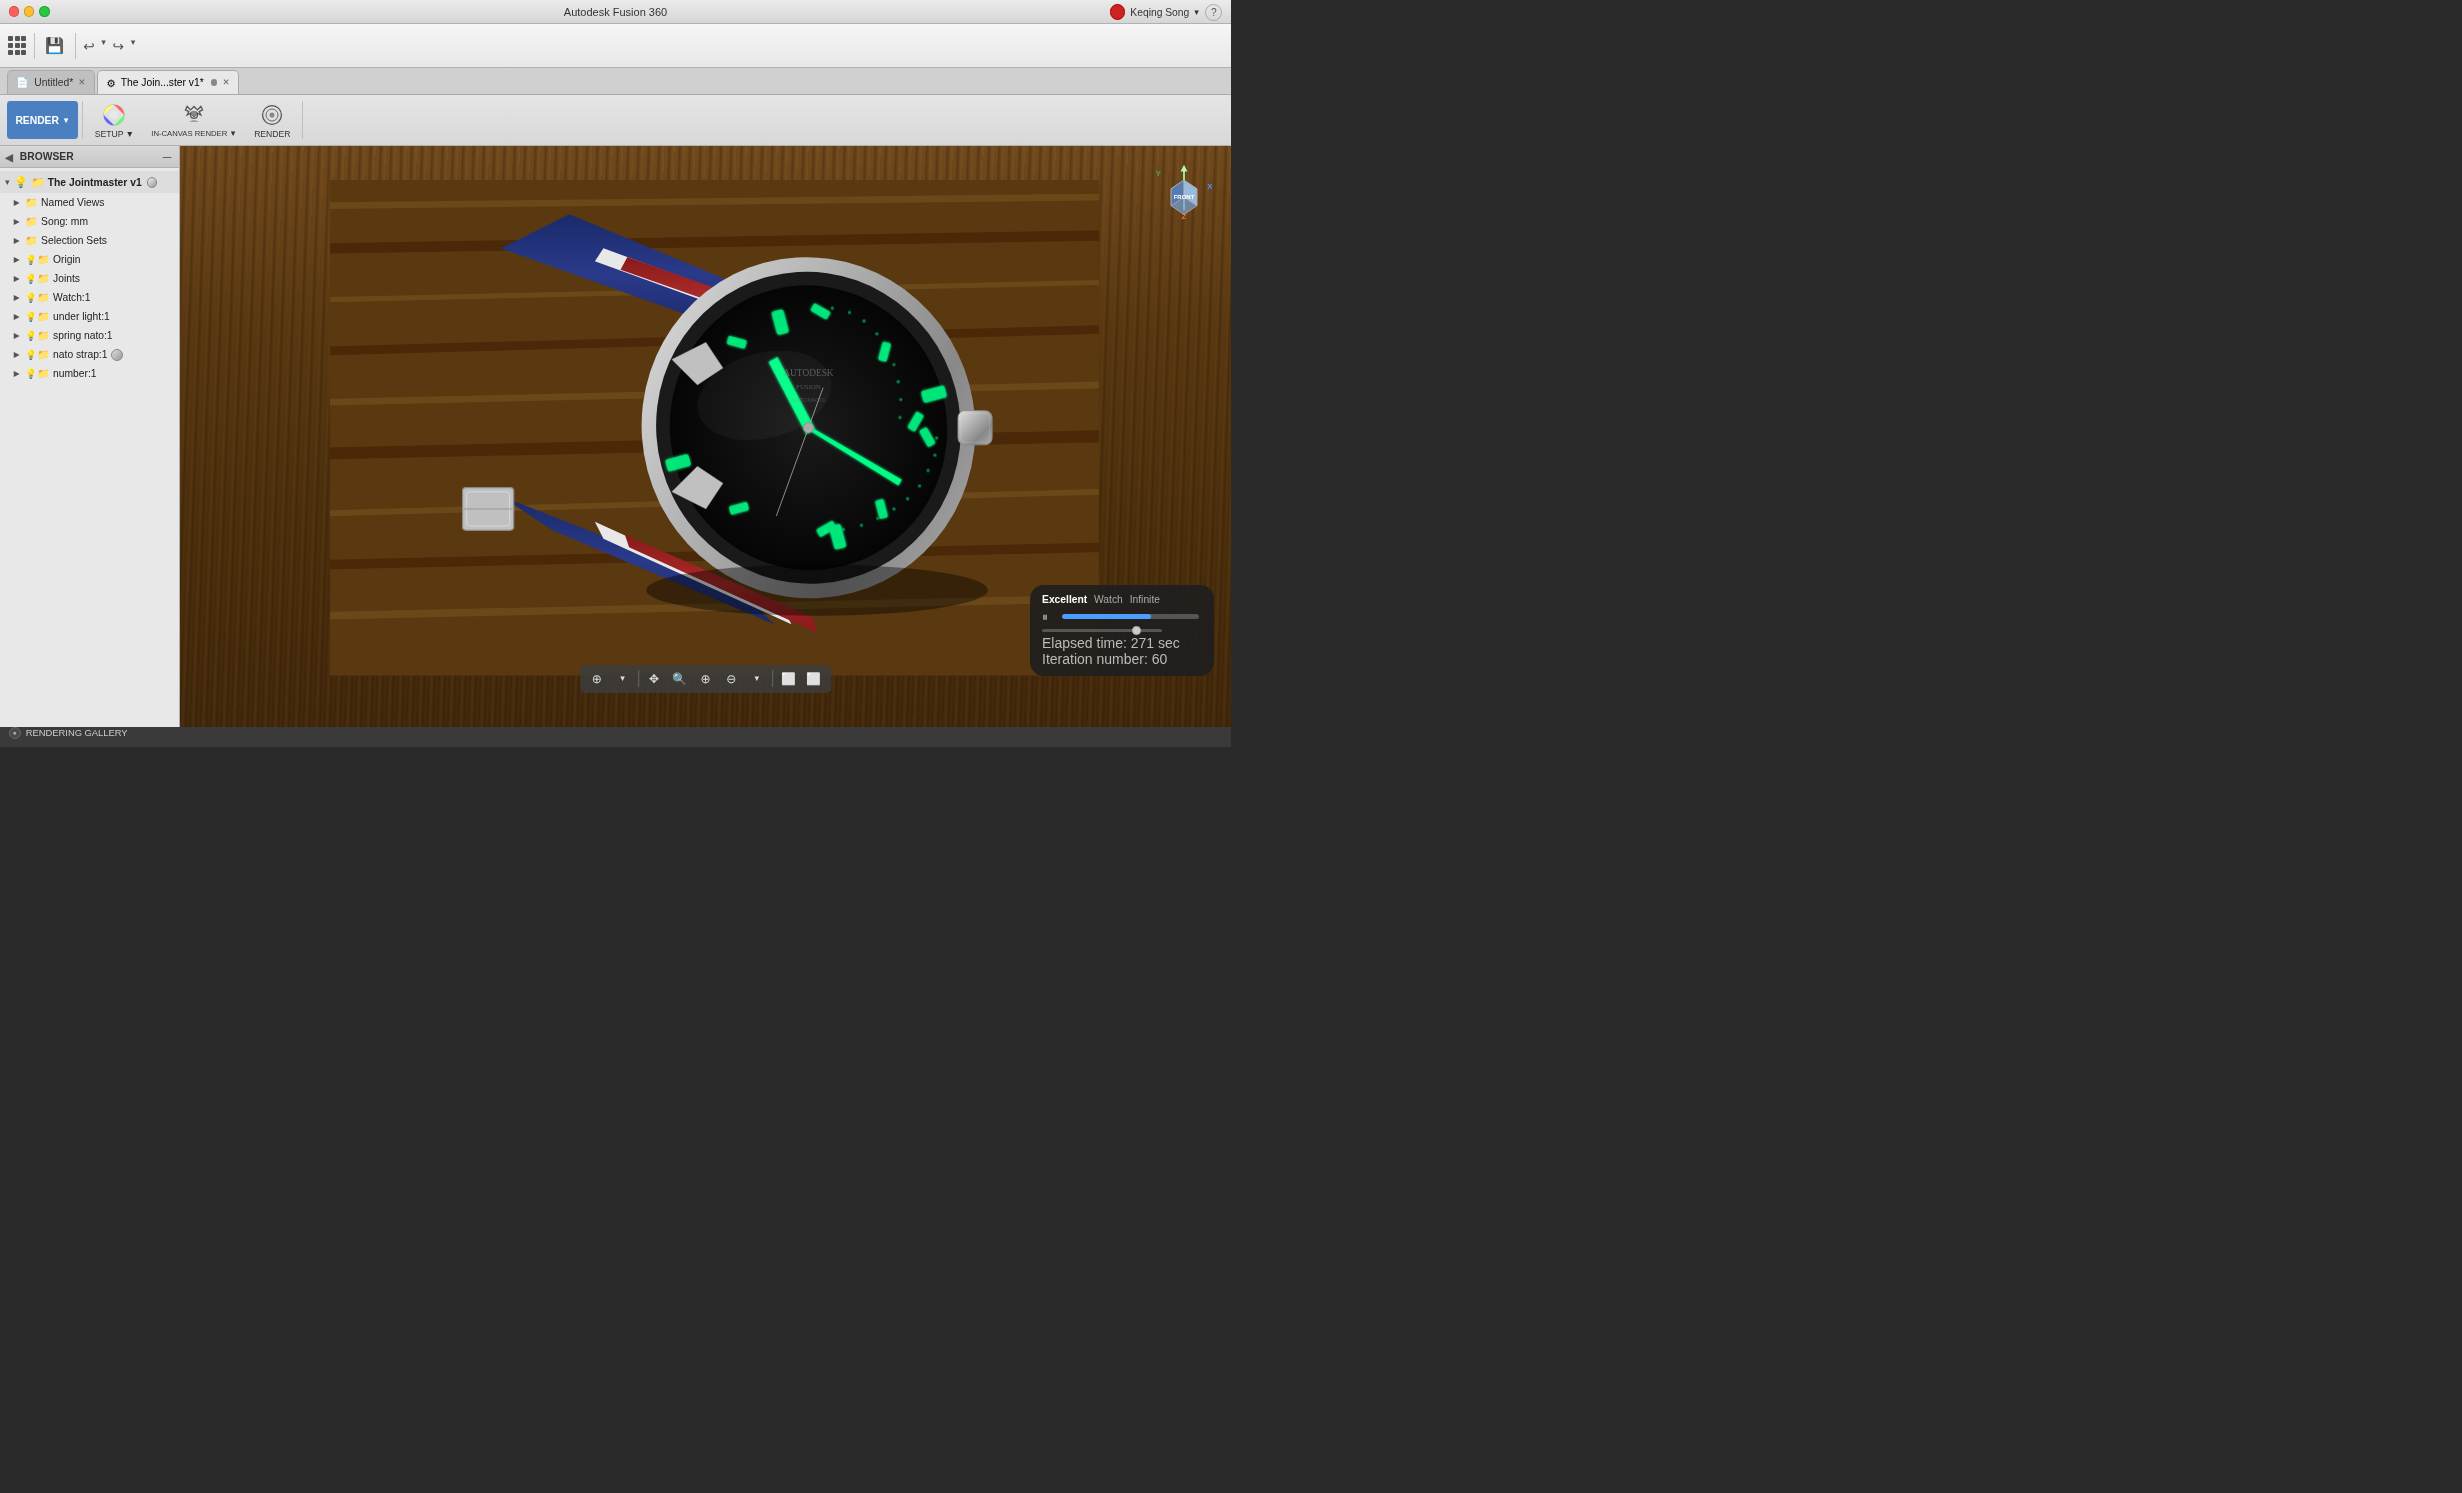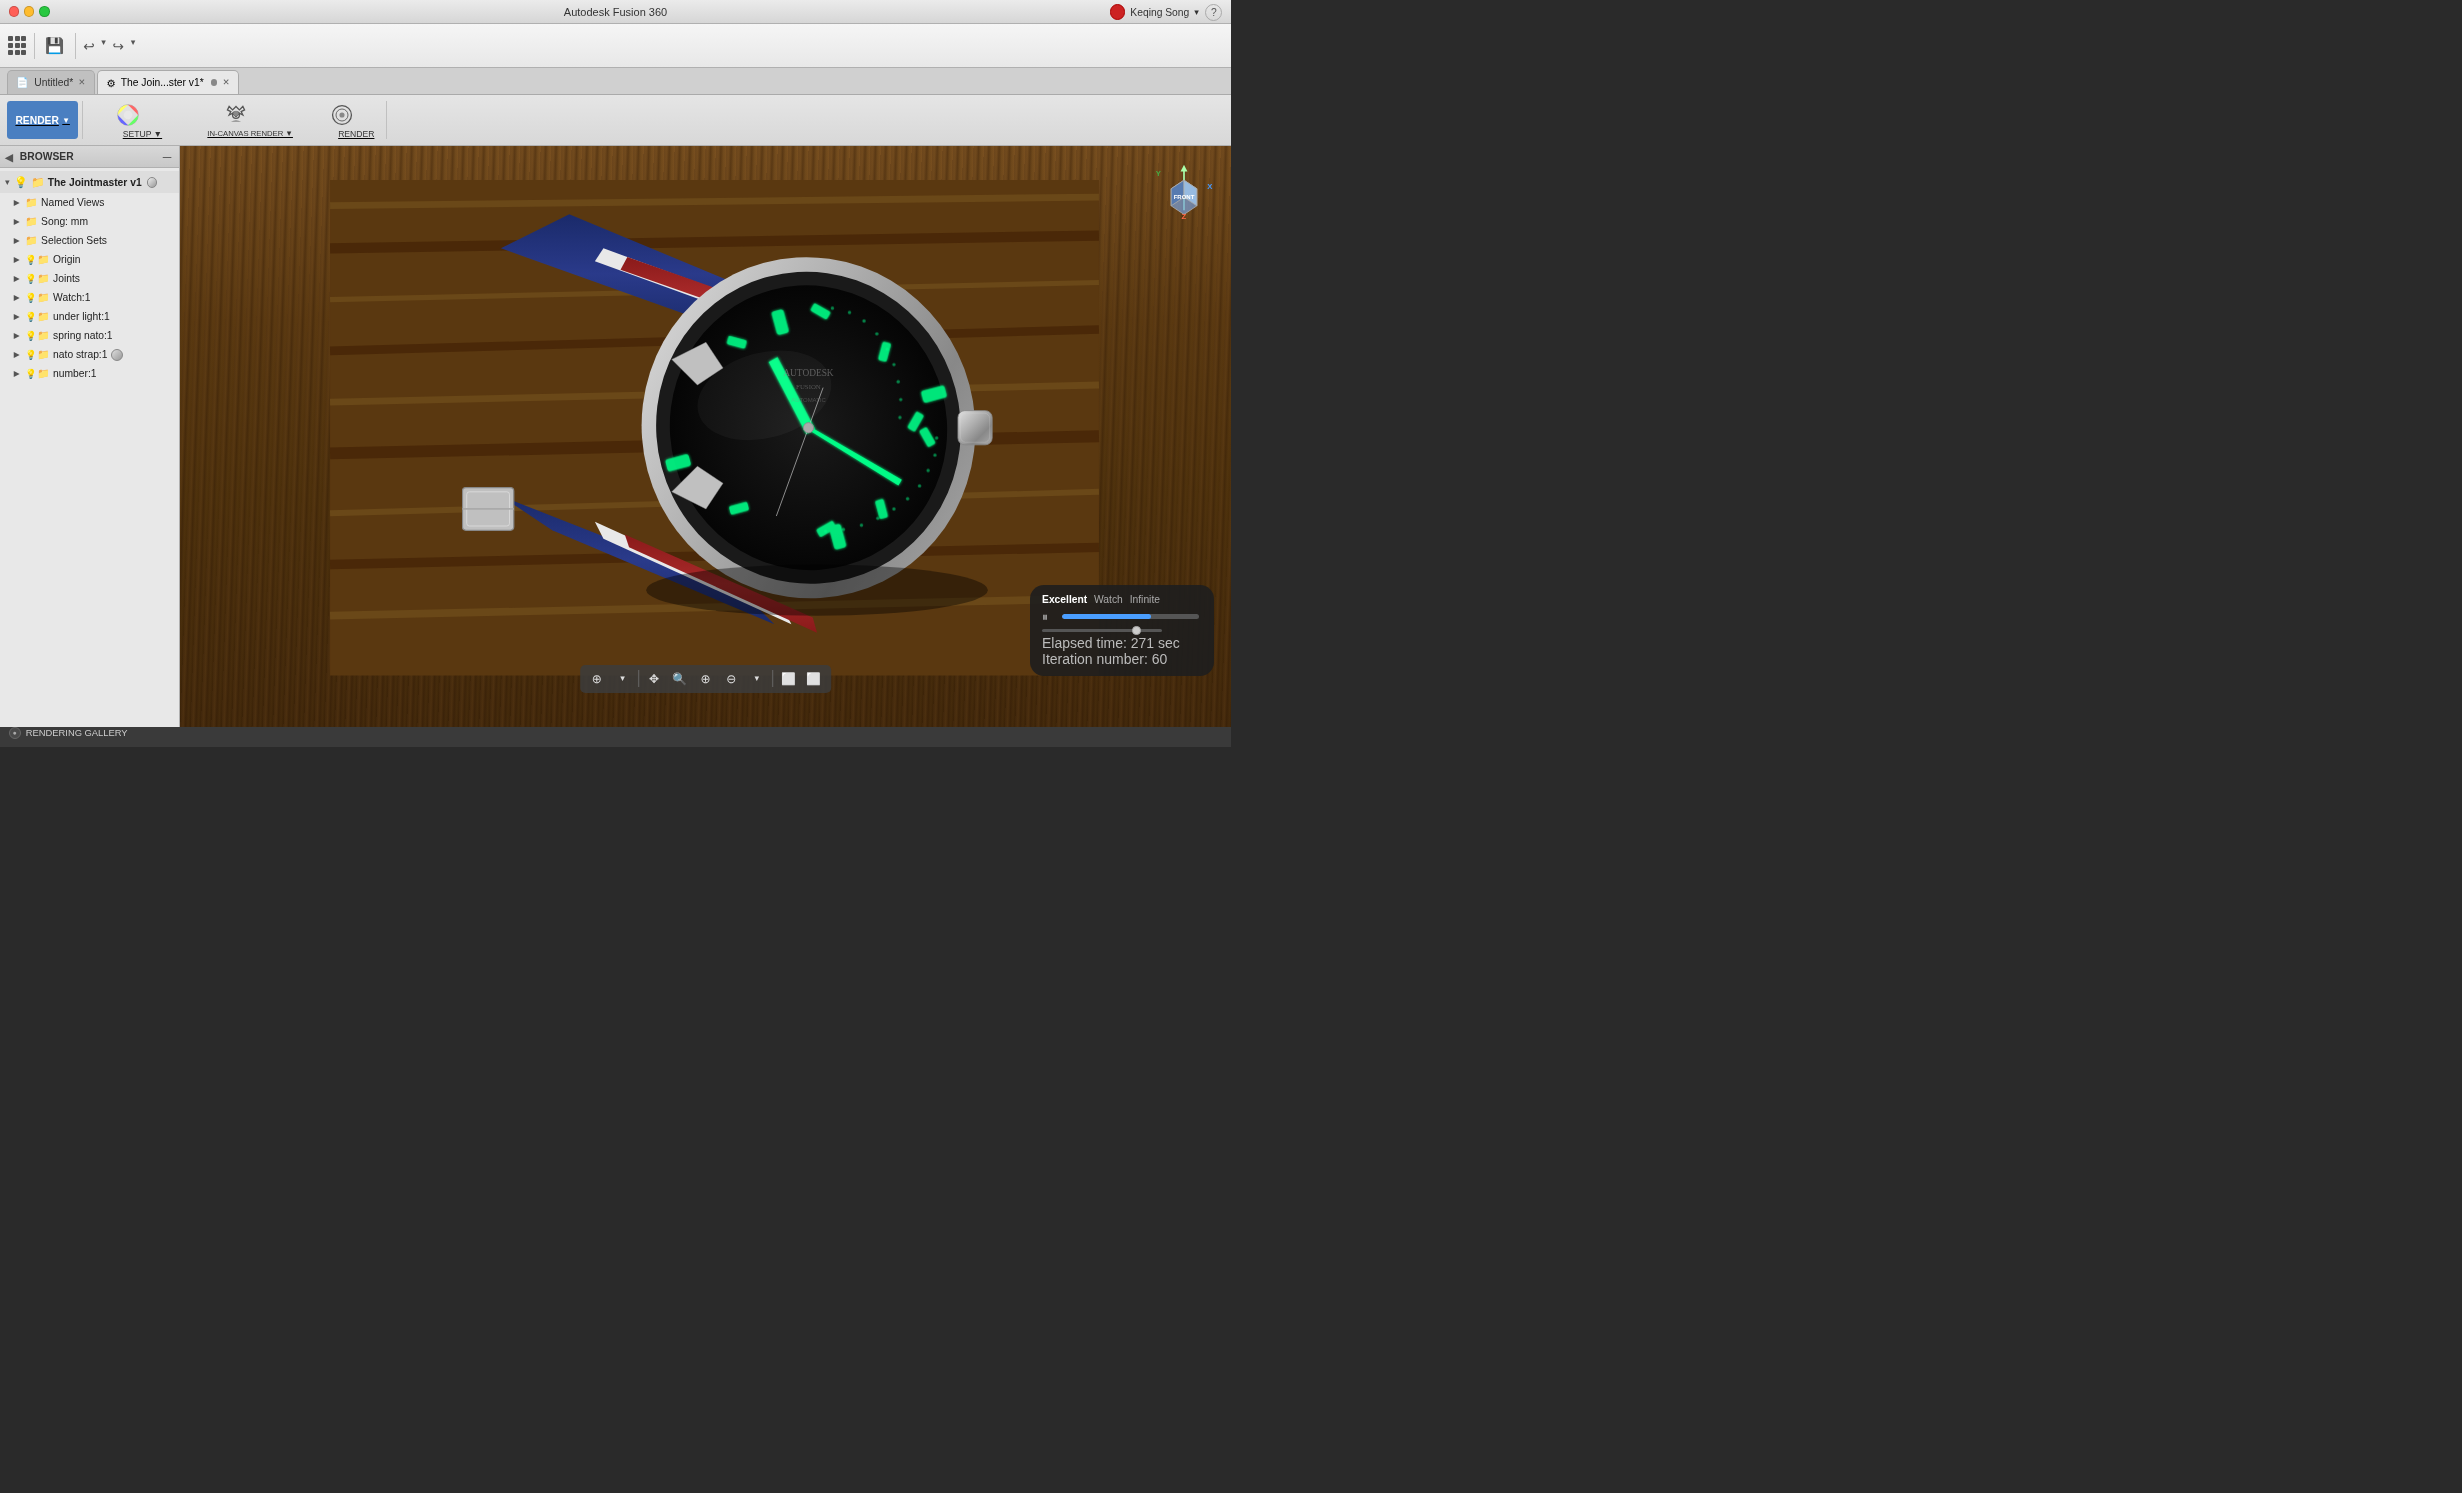--- a/index.html
+++ b/index.html
@@ -145,21 +145,20 @@
 
     
     .render-toolbar {
       height: 51px;
       background: linear-gradient(to bottom, #e5e5e5, #d8d8d8);
       border-bottom: 0.9px solid #b0b0b0;
       display: flex;
       align-items: center;
       padding: 0 6.8px;
       gap: 0px;
-      text-decoration: underline;
     }
     .render-mode-btn {
       background: #4a7fc1;
       color: white;
       font-size: 10.3px;
       font-weight: 600;
       padding: 5.1px 8.6px;
       border-radius: 3.4px;
       cursor: pointer;
       display: flex;
@@ -182,21 +181,20 @@
       display: flex;
       align-items: center;
       justify-content: center;
       font-size: 19px;
     }
     .render-tool-label {
       font-size: 8.6px;
       color: #333;
       text-align: center;
       margin-top: 0.9px;
-      margin-left: 28px;
     }
     .render-sep {
       width: 0.9px;
       height: 38px;
       background: #c0c0c0;
       margin: 0 3.4px;
     }
 
     
     .main-area {

